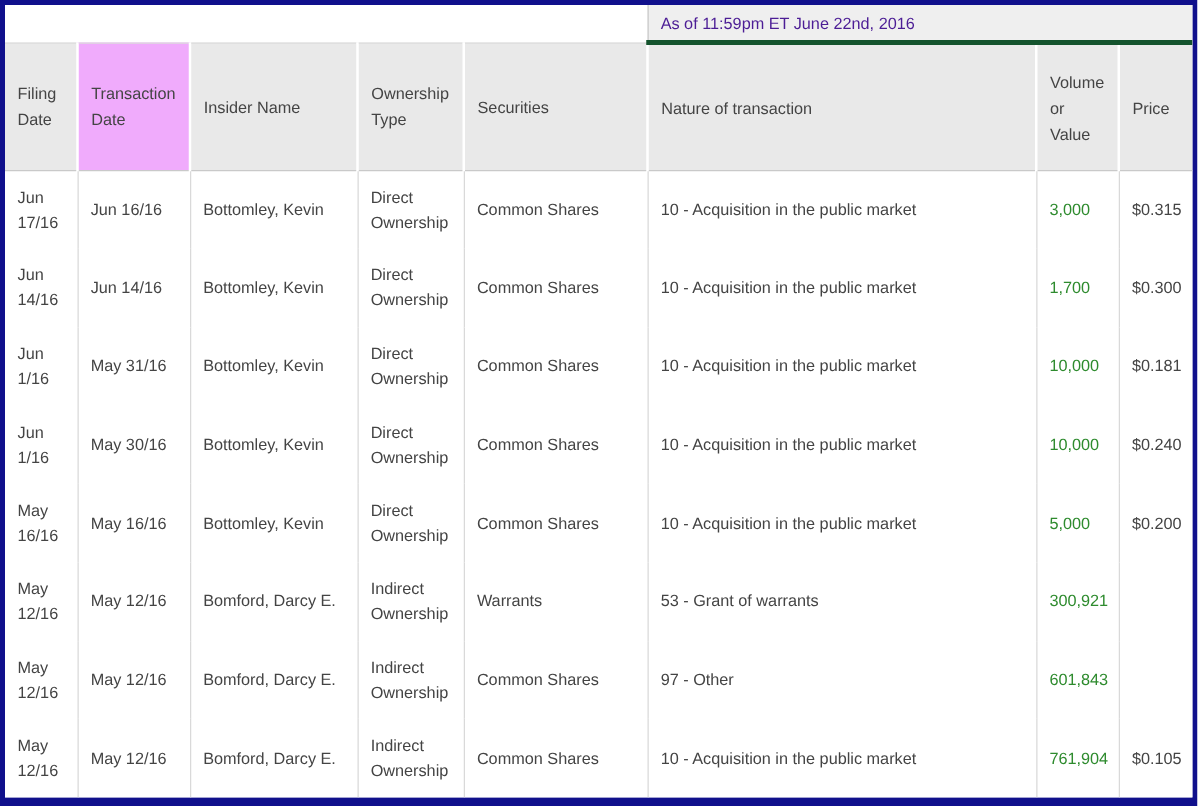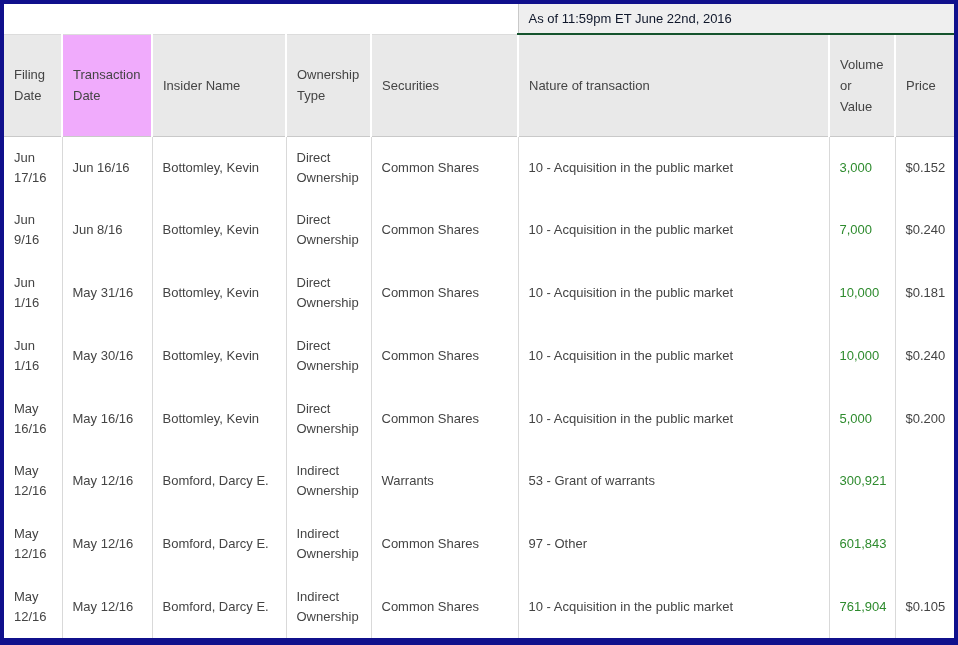--- a/index.html
+++ b/index.html
@@ -24,24 +24,24 @@
     table-layout: fixed;
     font-size: 13px;
     color: #444444;
   }
   
   tr.topbar { height: 26px; }
   td.topbar-left { background: #ffffff; }
   td.asof-cell {
     background: #efefef;
     border-left: 1px solid #c9c9c9;
-    border-bottom: 2px solid #14532d;
+    border-bottom: 4px solid #14532d;
     padding: 0 0 0 10px;
     vertical-align: middle;
-    color: #0f172a;
+    color: #4c1d95;
   }
   
   tr.header-row { height: 88px; }
   th.col-head {
     background: #e9e9e9;
     font-weight: normal;
     text-align: left;
     vertical-align: middle;
     padding: 0 8px 0 10px;
     border-right: 2px solid #ffffff;
@@ -97,31 +97,31 @@
       </tr>
 
     <tr class="data-row">
           <td class="cell">Jun 17/16</td>
           <td class="cell">Jun 16/16</td>
           <td class="cell">Bottomley, Kevin</td>
           <td class="cell">Direct Ownership</td>
           <td class="cell">Common Shares</td>
           <td class="cell">10 - Acquisition in the public market</td>
           <td class="cell vol">3,000</td>
-          <td class="cell last">$0.152</td>
+          <td class="cell last">$0.315</td>
         </tr>
         <tr class="data-row">
-          <td class="cell">Jun 9/16</td>
-          <td class="cell">Jun 8/16</td>
+          <td class="cell">Jun 14/16</td>
+          <td class="cell">Jun 14/16</td>
           <td class="cell">Bottomley, Kevin</td>
           <td class="cell">Direct Ownership</td>
           <td class="cell">Common Shares</td>
           <td class="cell">10 - Acquisition in the public market</td>
-          <td class="cell vol">7,000</td>
-          <td class="cell last">$0.240</td>
+          <td class="cell vol">1,700</td>
+          <td class="cell last">$0.300</td>
         </tr>
         <tr class="data-row">
           <td class="cell">Jun 1/16</td>
           <td class="cell">May 31/16</td>
           <td class="cell">Bottomley, Kevin</td>
           <td class="cell">Direct Ownership</td>
           <td class="cell">Common Shares</td>
           <td class="cell">10 - Acquisition in the public market</td>
           <td class="cell vol">10,000</td>
           <td class="cell last">$0.181</td>

